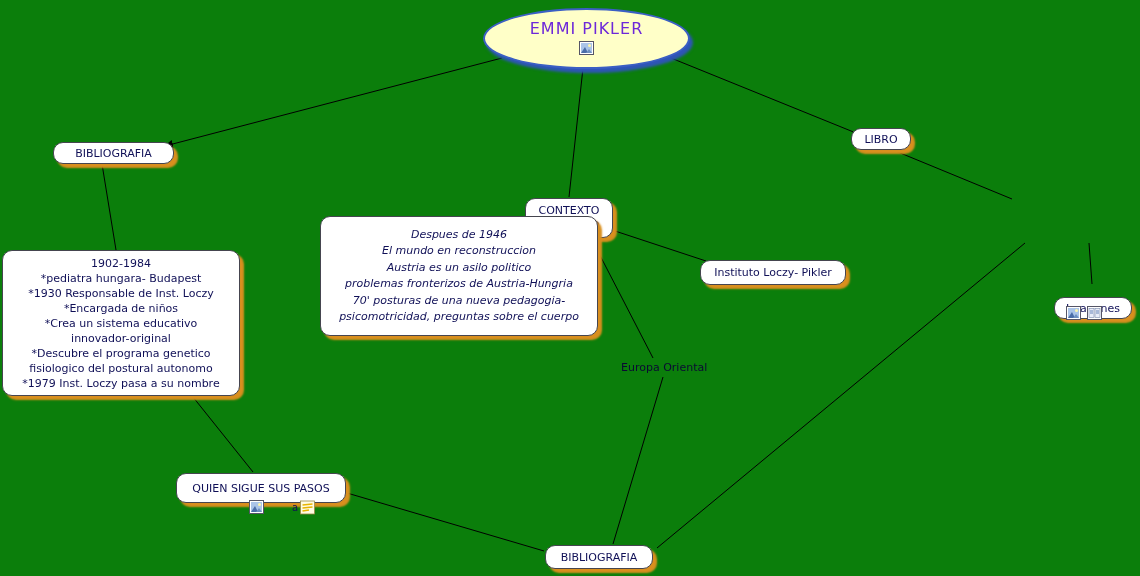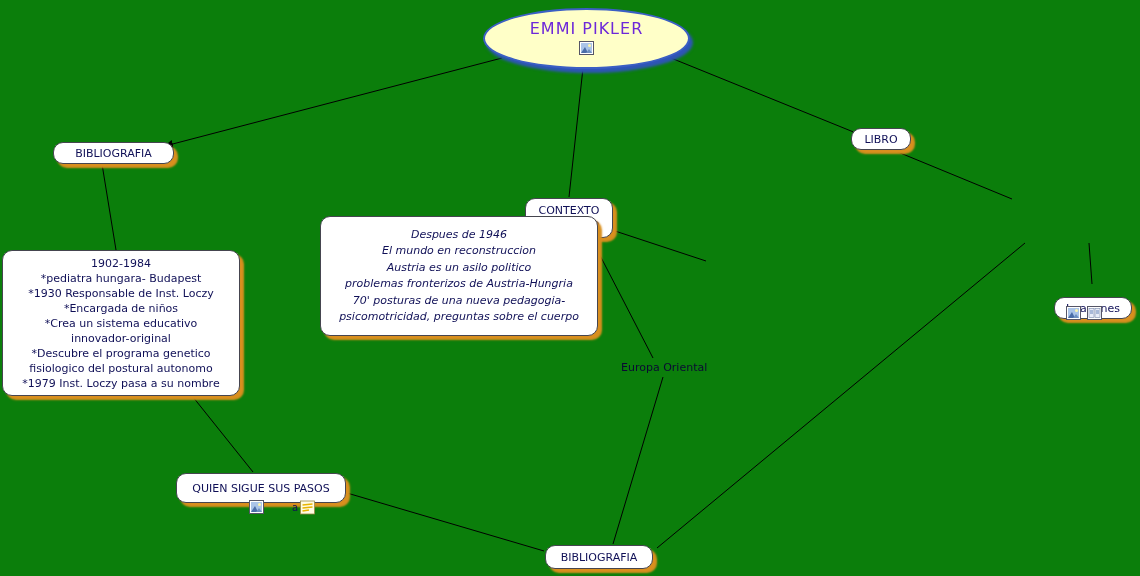--- a/index.html
+++ b/index.html
@@ -111,20 +111,23 @@
   <div class="cnode" style="left:851px;top:128px;width:60px;height:22px;">
     <span>LIBRO</span>
   </div>
 
   <div class="cnode" style="left:525px;top:198px;width:88px;height:40px;">
     <span>CONTEXTO
 HISTORICO</span>
   </div>
 
 
+  <div class="cnode" style="left:700px;top:260px;width:146px;height:25px;">
+    <span>Instituto Loczy- Pikler</span>
+  </div>
 
   <div class="cnode" style="left:1054px;top:297px;width:78px;height:22px;justify-content:center;">
     <span>Imagenes</span>
   </div>
   <div class="icon-row" style="left:1066px;top:306px;">
     <span>
       <svg width="15" height="14" viewBox="0 0 15 14">
         <rect x="0.5" y="0.5" width="14" height="13" fill="#ffffff" stroke="#556"></rect>
         <rect x="2" y="2" width="11" height="10" fill="#aac4e8"></rect>
         <polygon points="2,12 6,6 9,12" fill="#4a6da8"></polygon>

